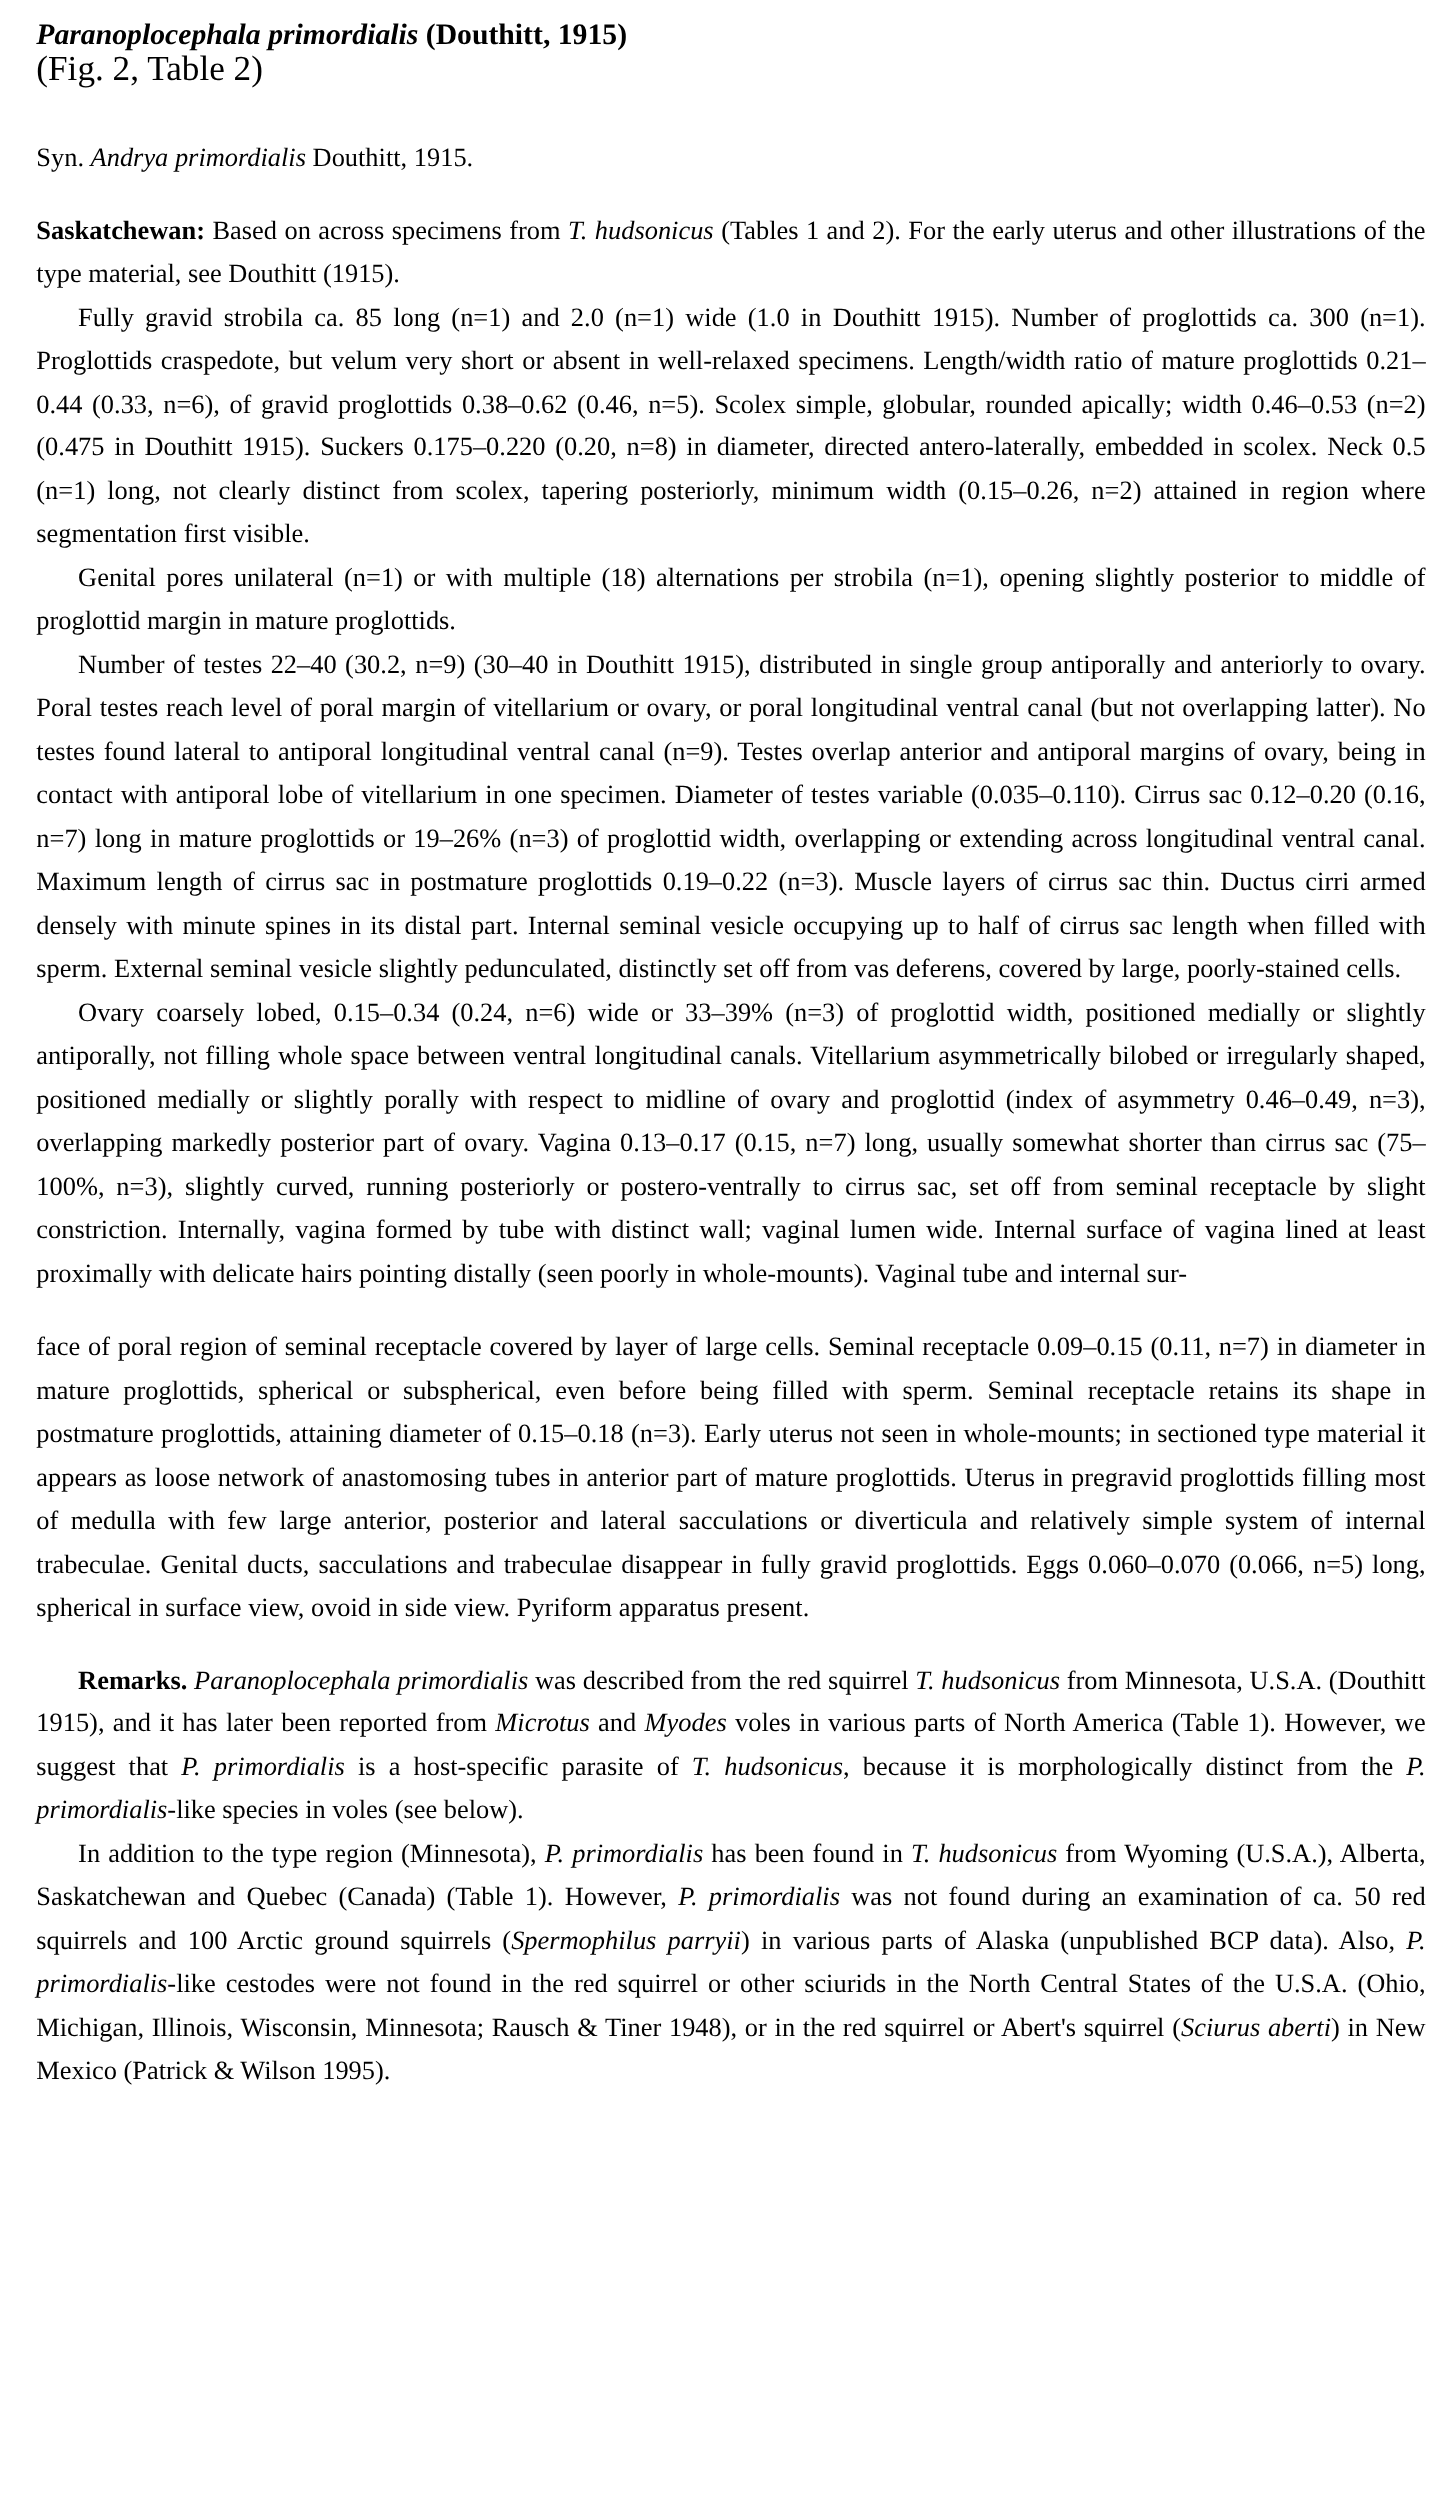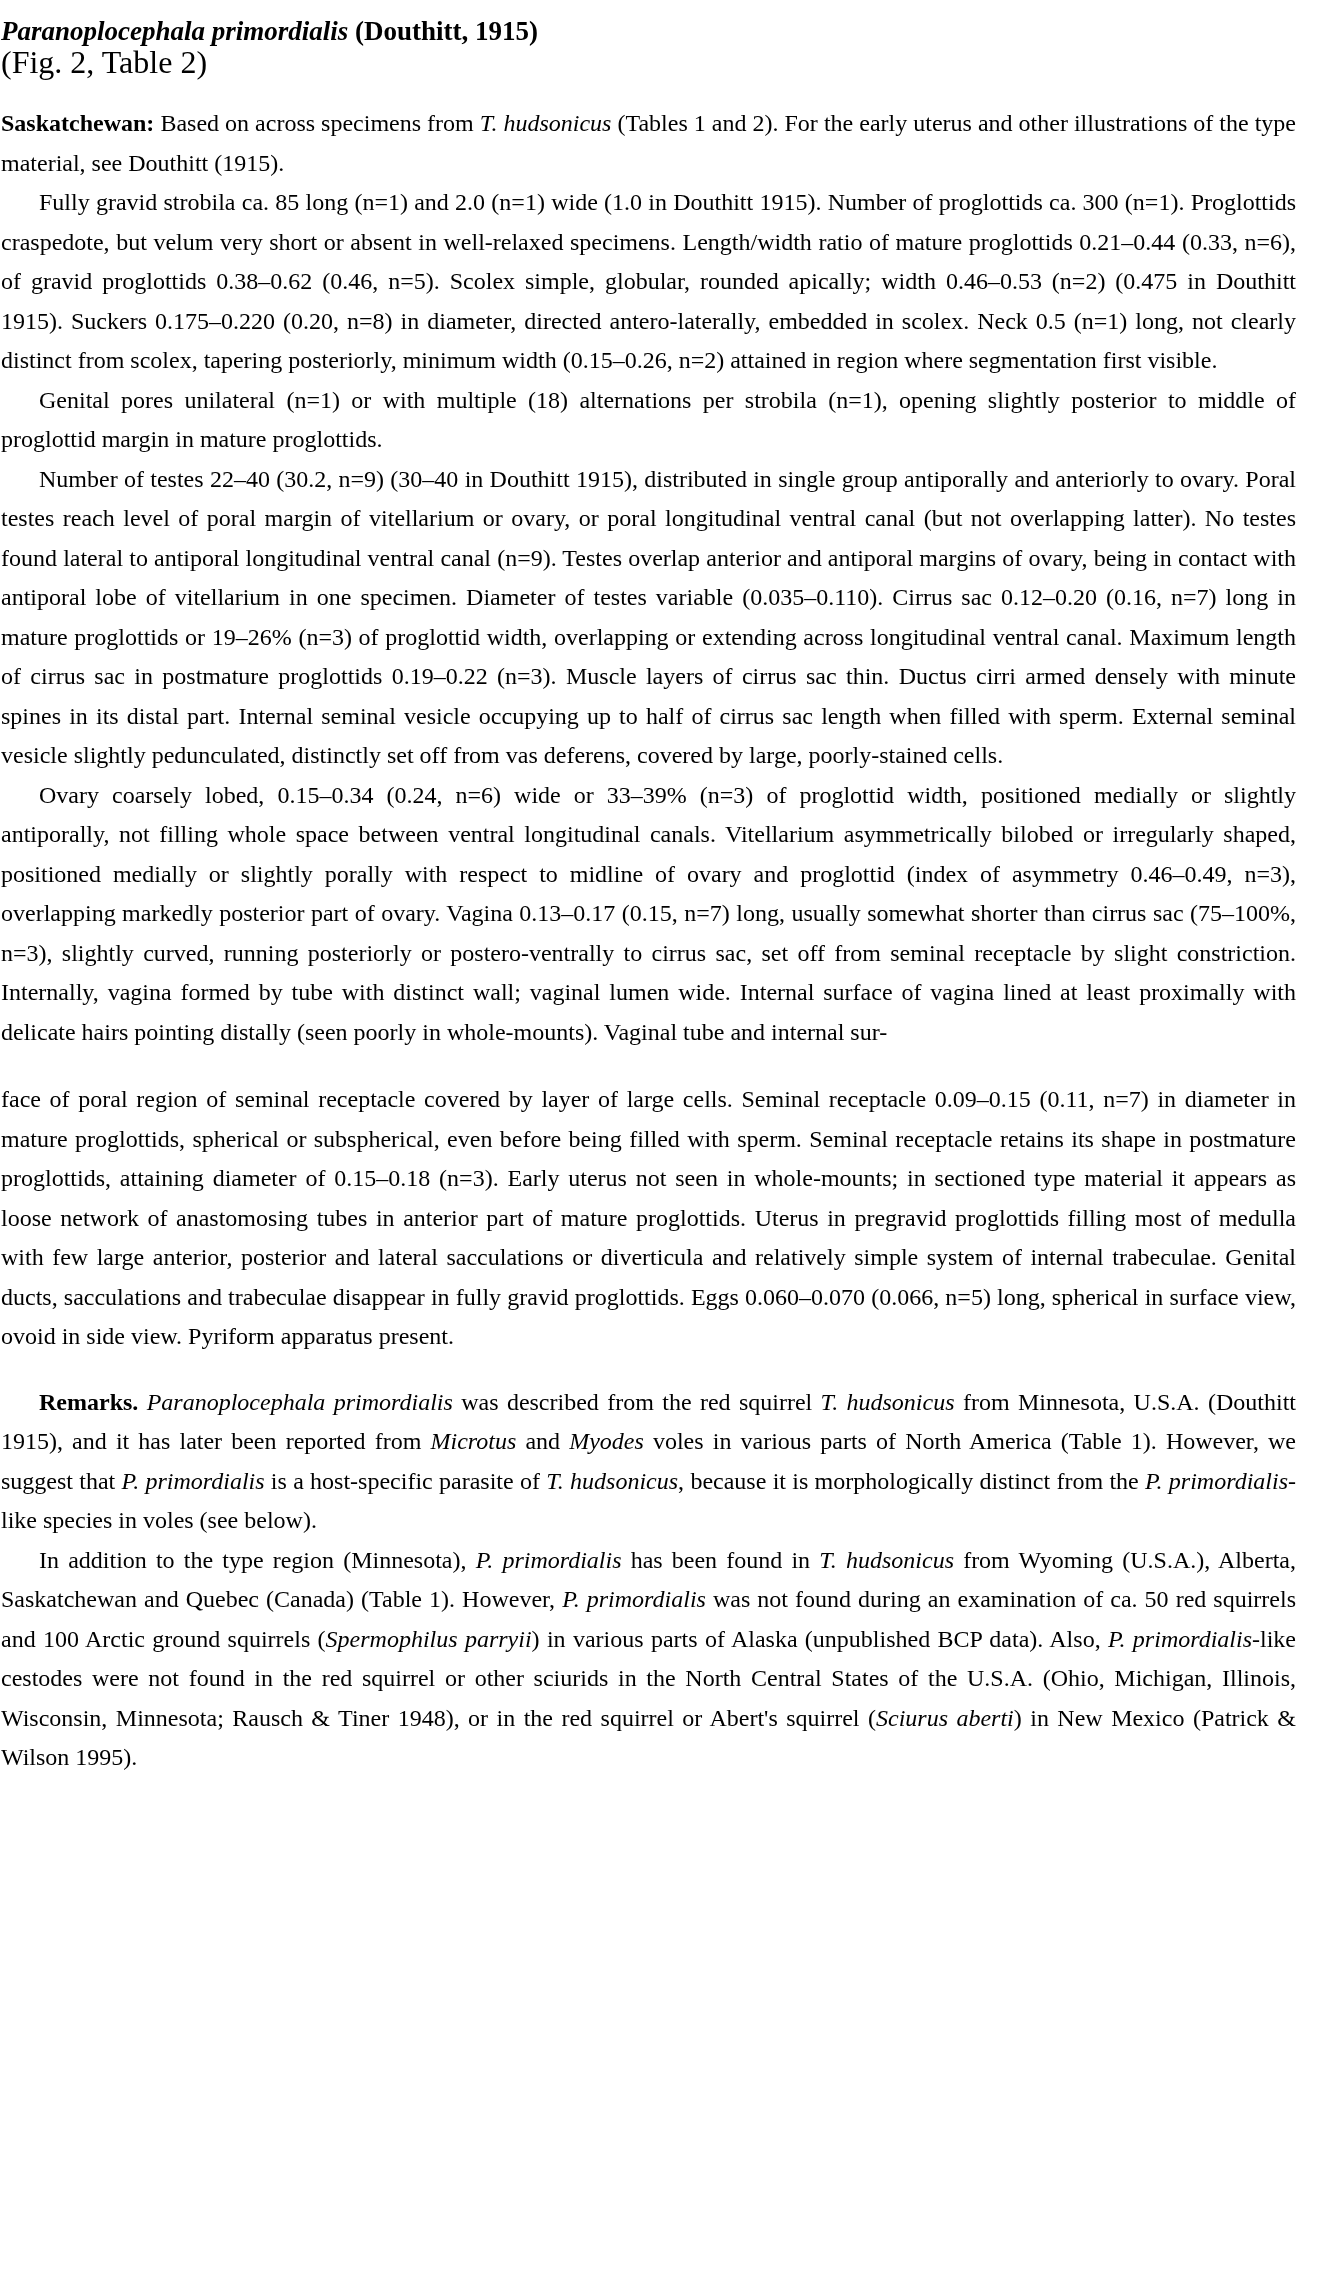--- a/index.html
+++ b/index.html
@@ -9,21 +9,21 @@
   }
   body {
     width: 1324px;
     min-height: 2281px;
     color: #000000;
     font-family: "Liberation Serif", "DejaVu Serif", serif;
   }
   .page {
     box-sizing: border-box;
     width: 1324px;
-    padding: 16px 28px 40px 1px;
+    padding: 16px 28px 40px 33px;
   }
   .para {
     margin: 0;
     font-size: 24px;
     line-height: 39.5px;
     text-align: justify;
     text-justify: inter-word;
   }
   .title {
     font-size: 27px;
@@ -60,20 +60,21 @@
 </head>
 <body>
 
 <main class="page">
 
   <header>
     <h1 class="para title"><span class="run-bold-italic">Paranoplocephala primordialis</span><span class="run-bold"> (Douthitt, 1915)</span></h1>
     <div class="para figref">(Fig. 2, Table 2)</div>
   </header>
 
+  <div class="para synonymy"><span class="run-normal">Syn. </span><span class="run-italic">Andrya primordialis</span><span class="run-normal"> Douthitt, 1915.</span></div>
 
   <section class="block-1">
     <p class="para"><span class="run-bold">Saskatchewan: </span><span class="run-normal">Based on across specimens from </span><span class="run-italic">T. hudsonicus</span><span class="run-normal"> (Tables 1 and 2). For the early uterus and other illustrations of the type material, see Douthitt (1915).</span></p>
     <p class="para indent"><span class="run-normal">Fully gravid strobila ca. 85 long (n=1) and 2.0 (n=1) wide (1.0 in Douthitt 1915). Number of proglottids ca. 300 (n=1). Proglottids craspedote, but velum very short or absent in well-relaxed specimens. Length/width ratio of mature proglottids 0.21–0.44 (0.33, n=6), of gravid proglottids 0.38–0.62 (0.46, n=5). Scolex simple, globular, rounded apically; width 0.46–0.53 (n=2) (0.475 in Douthitt 1915). Suckers 0.175–0.220 (0.20, n=8) in diameter, directed antero-laterally, embedded in scolex. Neck 0.5 (n=1) long, not clearly distinct from scolex, tapering posteriorly, minimum width (0.15–0.26, n=2) attained in region where segmentation first visible.</span></p>
     <p class="para indent"><span class="run-normal">Genital pores unilateral (n=1) or with multiple (18) alternations per strobila (n=1), opening slightly posterior to middle of proglottid margin in mature proglottids.</span></p>
     <p class="para indent"><span class="run-normal">Number of testes 22–40 (30.2, n=9) (30–40 in Douthitt 1915), distributed in single group antiporally and anteriorly to ovary. Poral testes reach level of poral margin of vitellarium or ovary, or poral longitudinal ventral canal (but not overlapping latter). No testes found lateral to antiporal longitudinal ventral canal (n=9). Testes overlap anterior and antiporal margins of ovary, being in contact with antiporal lobe of vitellarium in one specimen. Diameter of testes variable (0.035–0.110). Cirrus sac 0.12–0.20 (0.16, n=7) long in mature proglottids or 19–26% (n=3) of proglottid width, overlapping or extending across longitudinal ventral canal. Maximum length of cirrus sac in postmature proglottids 0.19–0.22 (n=3). Muscle layers of cirrus sac thin. Ductus cirri armed densely with minute spines in its distal part. Internal seminal vesicle occupying up to half of cirrus sac length when filled with sperm. External seminal vesicle slightly pedunculated, distinctly set off from vas deferens, covered by large, poorly-stained cells.</span></p>
     <p class="para indent"><span class="run-normal">Ovary coarsely lobed, 0.15–0.34 (0.24, n=6) wide or 33–39% (n=3) of proglottid width, positioned medially or slightly antiporally, not filling whole space between ventral longitudinal canals. Vitellarium asymmetrically bilobed or irregularly shaped, positioned medially or slightly porally with respect to midline of ovary and proglottid (index of asymmetry 0.46–0.49, n=3), overlapping markedly posterior part of ovary. Vagina 0.13–0.17 (0.15, n=7) long, usually somewhat shorter than cirrus sac (75–100%, n=3), slightly curved, running posteriorly or postero-ventrally to cirrus sac, set off from seminal receptacle by slight constriction. Internally, vagina formed by tube with distinct wall; vaginal lumen wide. Internal surface of vagina lined at least proximally with delicate hairs pointing distally (seen poorly in whole-mounts). Vaginal tube and internal sur-</span></p>
   </section>
 
   <section class="block-2">

